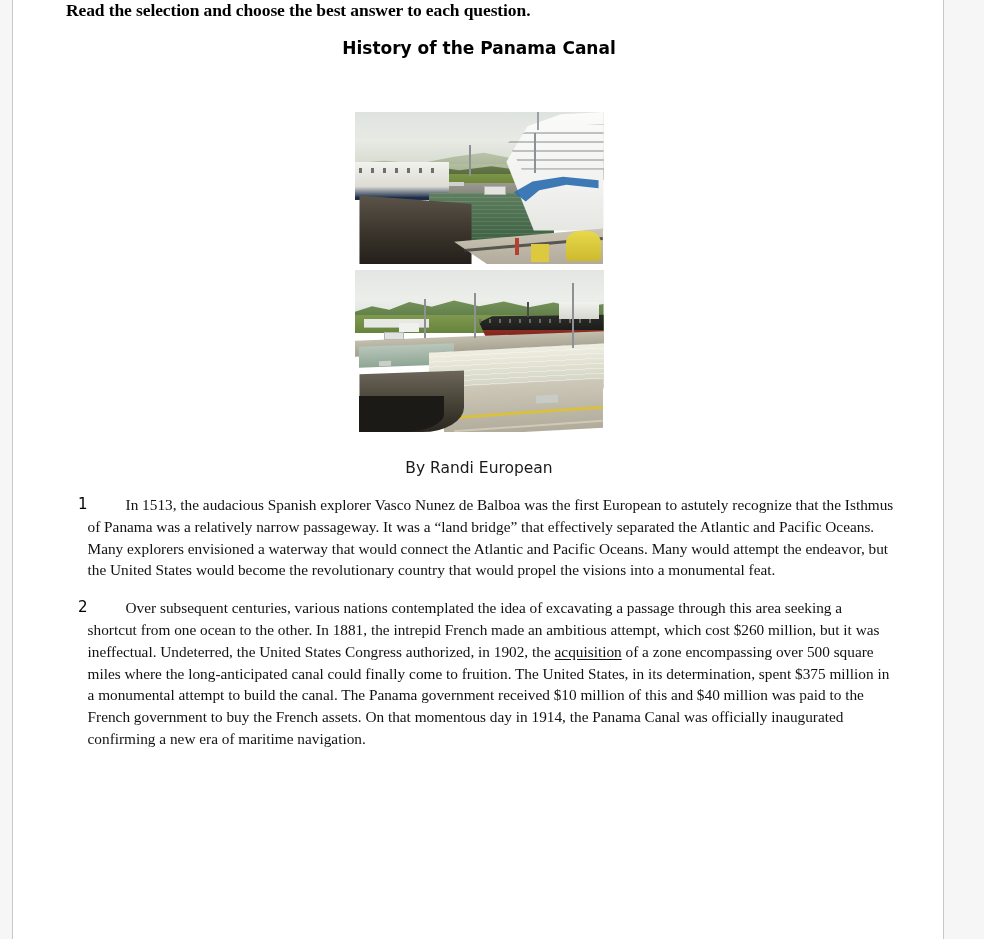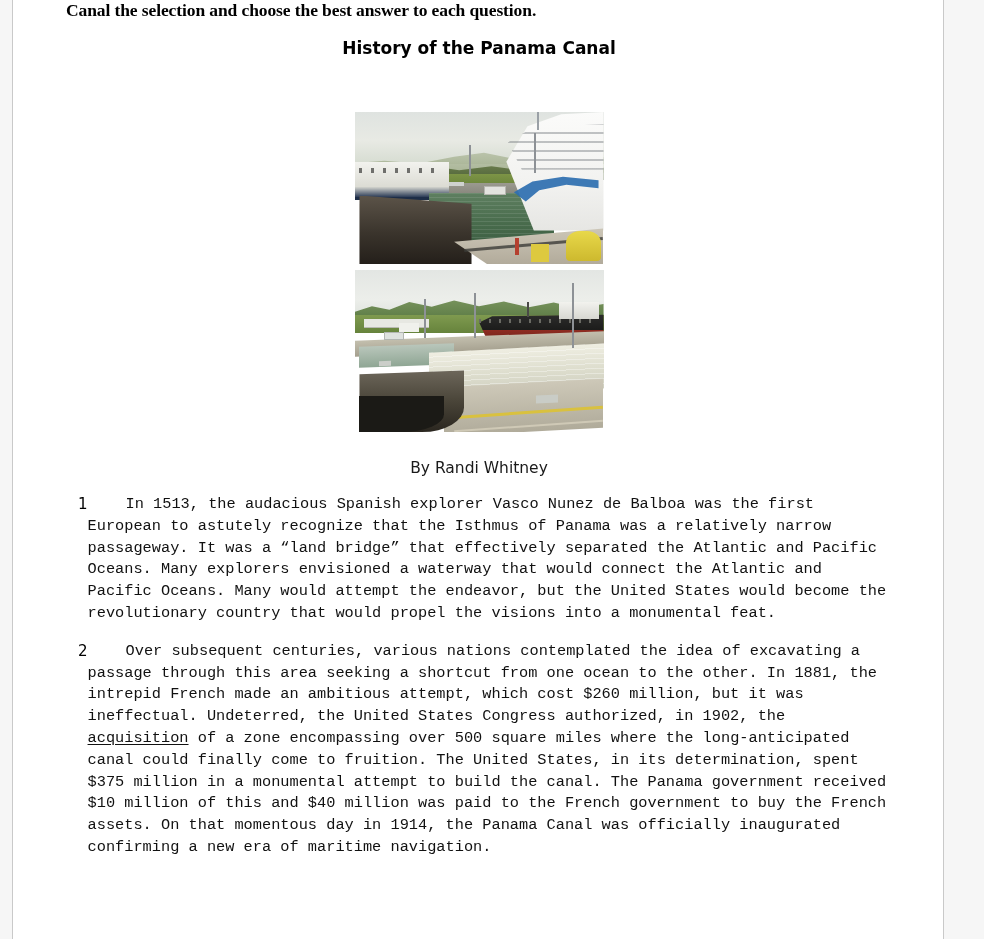--- a/index.html
+++ b/index.html
@@ -317,40 +317,40 @@
     padding-left: 65px;
     box-sizing: border-box;
     font-family: "DejaVu Sans", sans-serif;
     font-size: 15px;
     color: #000;
     line-height: 21.8px;
   }
   .para-body {
     flex: 1 1 auto;
     padding-right: 50px;
-    font-family: Liberation Mono, monospace;
+    font-family: Liberation Serif, serif;
     font-size: 15.3px;
     line-height: 21.8px;
     color: #111111;
     text-align: left;
     text-indent: 38px;
   }
   .para-body u {
     text-decoration: underline;
     text-underline-offset: 2px;
     margin-top: 7px;
   }
 </style>
 </head>
 <body>
 
 <div class="page-frame">
   <div class="content">
 
-    <div class="instruction">Canal the selection and choose the best answer to each question.</div>
+    <div class="instruction">Read the selection and choose the best answer to each question.</div>
 
     <div class="article-title">History of the Panama Canal</div>
 
     <div class="figure-stack">
 
       <div class="photo one">
         <div class="p1-sky"></div>
         <div class="p1-hills"></div>
         <div class="p1-treeline"></div>
         <div class="p1-grass"></div>
@@ -395,21 +395,21 @@
         <div class="p2-lamp1"></div>
         <div class="p2-lamp2"></div>
         <div class="p2-lamp3"></div>
         <div class="p2-bus"></div>
         <div class="p2-car"></div>
         <div class="p2-truck"></div>
       </div>
 
     </div>
 
-    <div class="byline">By Randi Whitney</div>
+    <div class="byline">By Randi European</div>
 
     <div class="body-text">
 
       <div class="para">
         <div class="para-num">1</div>
         <div class="para-body"><span>In 1513, the audacious Spanish explorer Vasco Nunez de Balboa was the first European to astutely recognize that the Isthmus of Panama was a relatively narrow passageway.  It was a “land bridge” that effectively separated the Atlantic and Pacific Oceans.  Many explorers envisioned a waterway that would connect the Atlantic and Pacific Oceans.  Many would attempt the endeavor, but the United States would become the revolutionary country that would propel the visions into a monumental feat.</span><u></u><span></span></div>
       </div>
 
       <div class="para">
         <div class="para-num">2</div>

